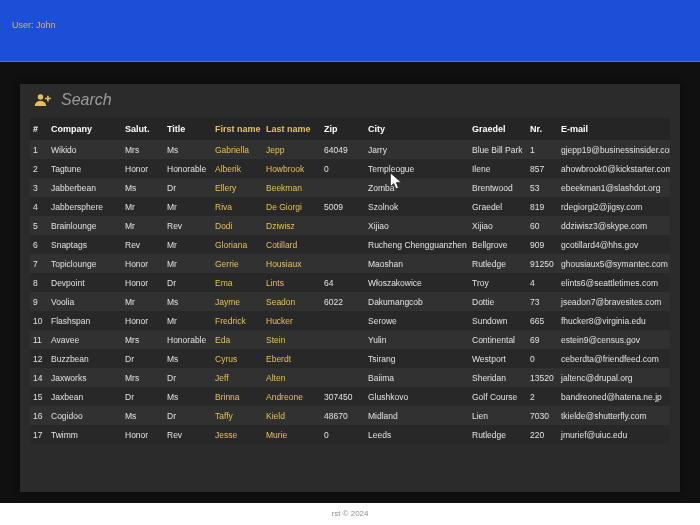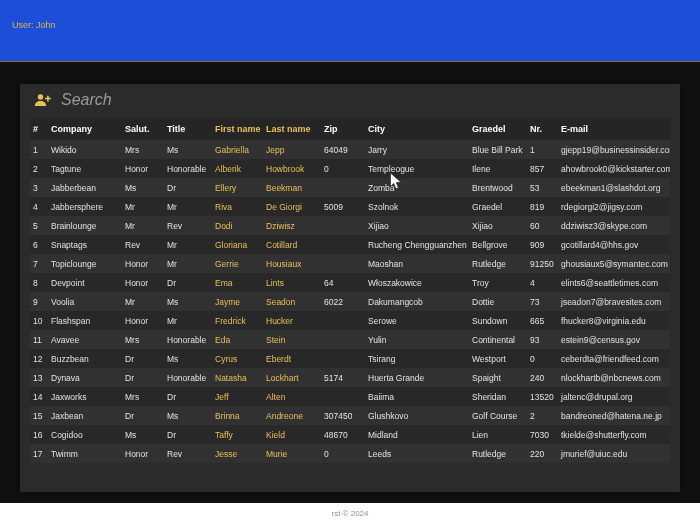--- a/index.html
+++ b/index.html
@@ -276,48 +276,35 @@
           <tr>
             <td>11</td>
             <td>Avavee</td>
             <td>Mrs</td>
             <td>Honorable</td>
             <td class="gold">Eda</td>
             <td class="gold">Stein</td>
             <td></td>
             <td>Yulin</td>
             <td>Continental</td>
-            <td>93</td>
+            <td>69</td>
             <td>estein9@census.gov</td>
           </tr>
           <tr>
             <td>12</td>
             <td>Buzzbean</td>
             <td>Dr</td>
             <td>Ms</td>
             <td class="gold">Cyrus</td>
             <td class="gold">Eberdt</td>
             <td></td>
             <td>Tsirang</td>
             <td>Westport</td>
             <td>0</td>
             <td>ceberdta@friendfeed.com</td>
-          </tr>
-          <tr>
-            <td>13</td>
-            <td>Dynava</td>
-            <td>Dr</td>
-            <td>Honorable</td>
-            <td class="gold">Natasha</td>
-            <td class="gold">Lockhart</td>
-            <td>5174</td>
-            <td>Huerta Grande</td>
-            <td>Spaight</td>
-            <td>240</td>
-            <td>nlockhartb@nbcnews.com</td>
           </tr>
           <tr>
             <td>14</td>
             <td>Jaxworks</td>
             <td>Mrs</td>
             <td>Dr</td>
             <td class="gold">Jeff</td>
             <td class="gold">Alten</td>
             <td></td>
             <td>Baiima</td>

